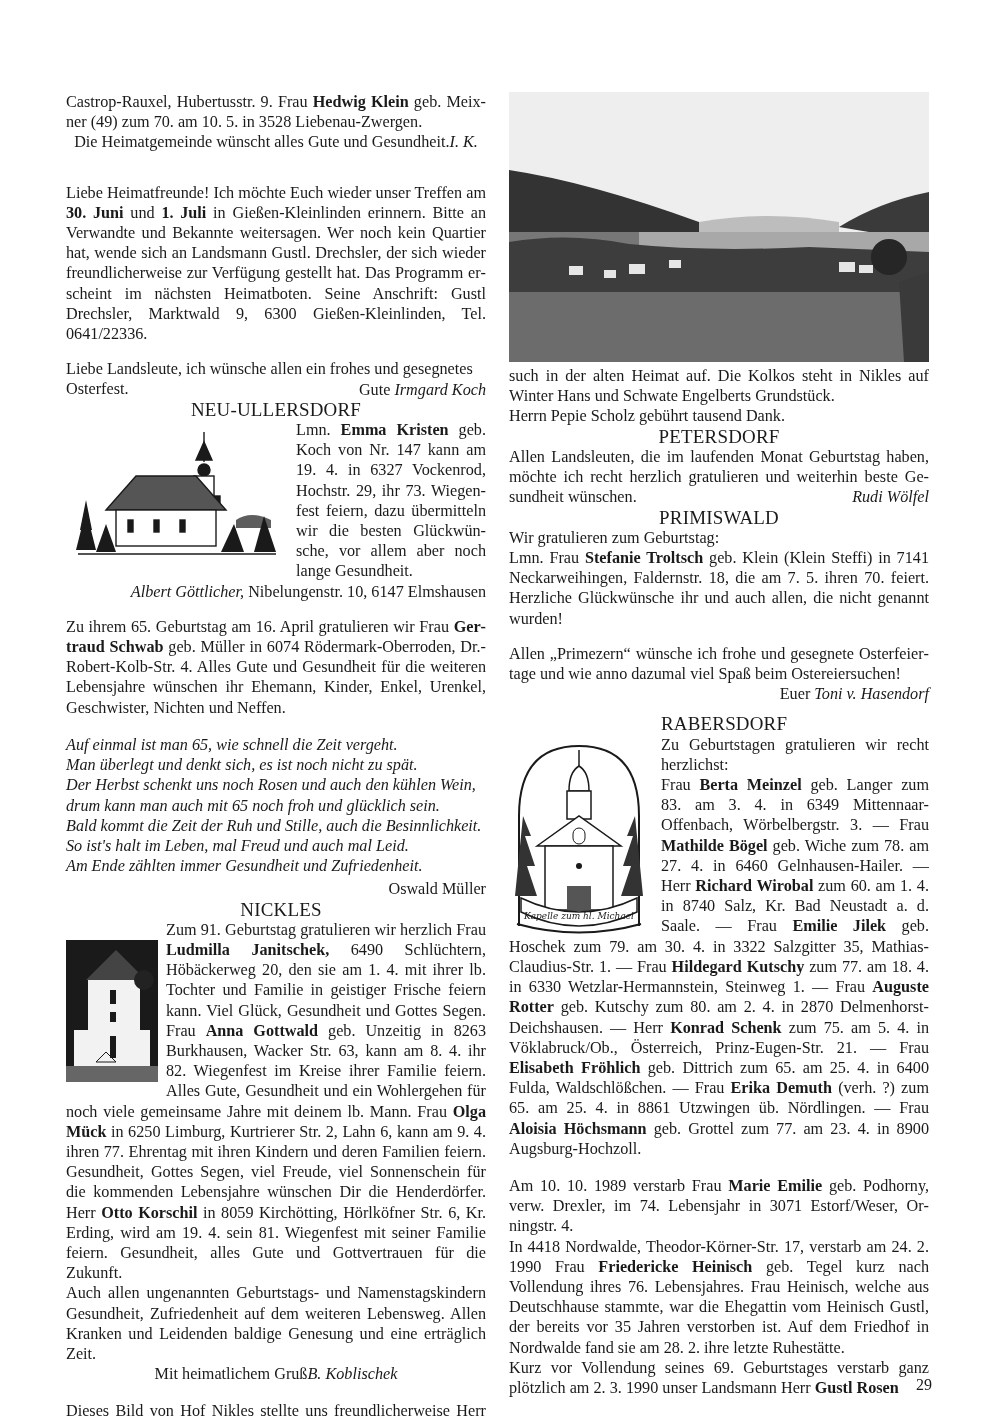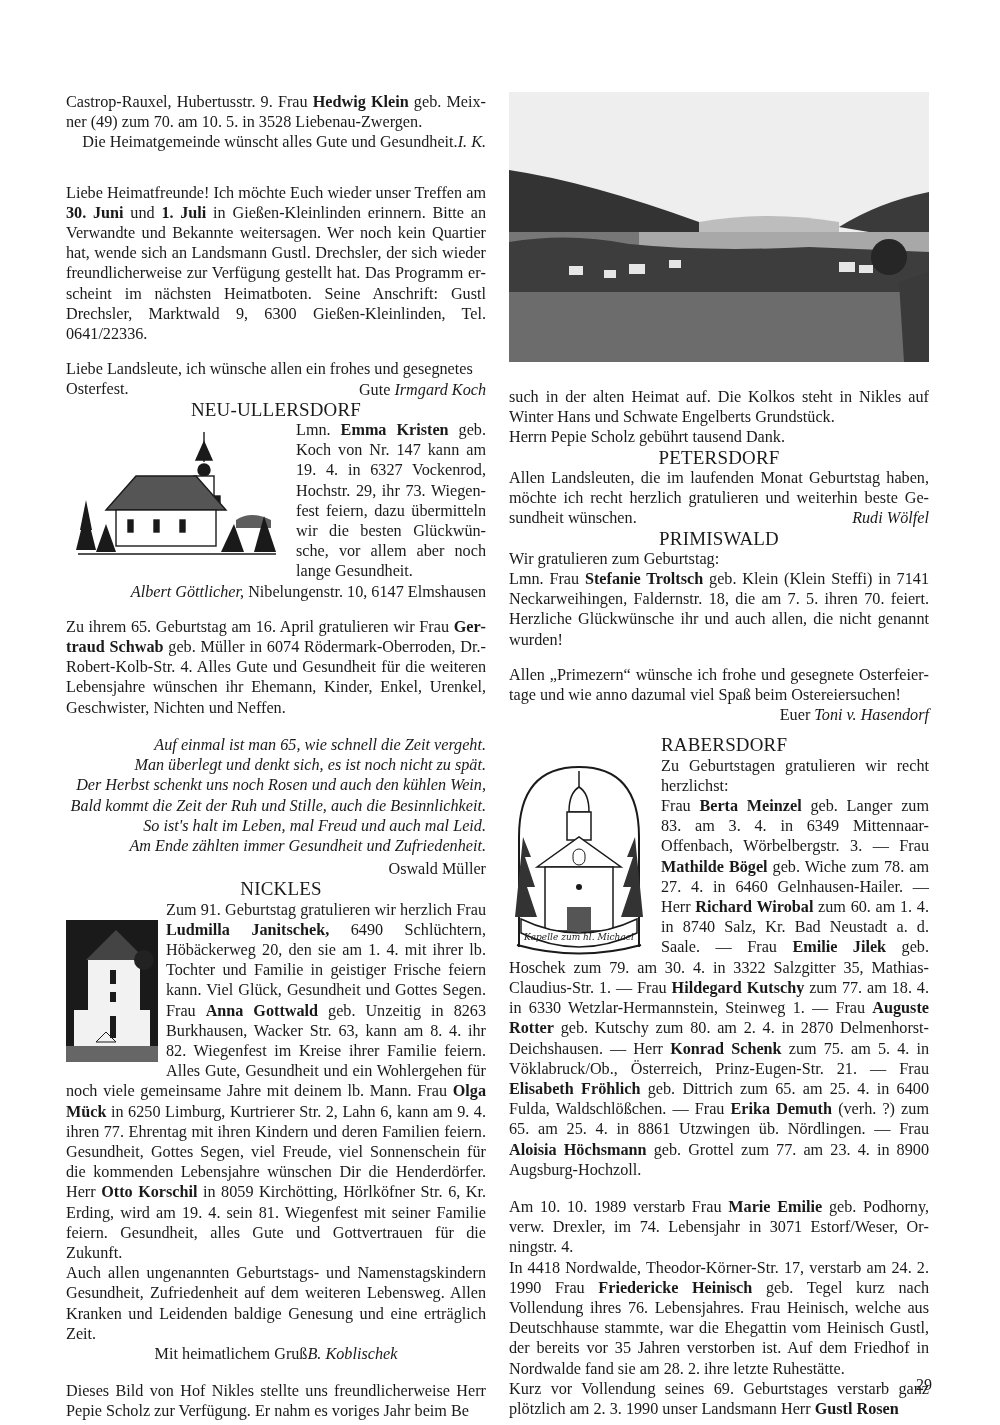--- a/index.html
+++ b/index.html
@@ -14,36 +14,36 @@
   p { margin: 0; text-align: justify; hyphens: manual; }
   .gap-s { margin-top: 15px; }
   .gap-m { margin-top: 17px; }
   .gap-l { margin-top: 30px; }
   .heading { font-weight: normal; text-align: center; margin: 0; letter-spacing: 0.2px; }
   .heading.left { text-align: left; }
   .sig { text-align: right; }
   .sig-split { display: flex; justify-content: center; }
   i { font-style: italic; }
   b { font-weight: bold; }
-  .poem p { text-align: right; font-style: italic; }
+  .poem p { text-align: left; font-style: italic; }
   .float-left { float: left; margin-right: 8px; }
   .clearfix::after { content: ""; display: block; clear: both; }
   .photo {
     position: relative; width: 420px; height: 270px; overflow: hidden;
     background: linear-gradient(#ededed, #f3f3f3 45%, #dcdcdc 50%);
   }
   .page-number { position: absolute; right: 68px; top: 1363px; font-size: 16px; margin-top: 12px; }
 </style>
 </head>
 <body>
 
 <div class="col" id="col-left">
 
   <p><span>Castrop-Rauxel, Hubertusstr. 9. Frau </span><b>Hedwig Klein</b><span> geb. Meix­ner (49) zum 70. am 10. 5. in 3528 Liebenau-Zwergen.</span></p>
-  <p style="text-align:right"><span>Die Heimatgemeinde wünscht alles Gute und Gesundheit.</span><i>I. K.</i></p>
+  <p style="text-align:center"><span>Die Heimatgemeinde wünscht alles Gute und Gesundheit.</span><i>I. K.</i></p>
 
   <p class="gap-l"><span>Liebe Heimatfreunde! Ich möchte Euch wieder unser Treffen am </span><b>30. Juni</b><span> und </span><b>1. Juli</b><span> in Gießen-Kleinlinden erinnern. Bitte an Verwandte und Bekannte weitersagen. Wer noch kein Quartier hat, wende sich an Landsmann Gustl. Drechsler, der sich wieder freundlicherweise zur Verfügung gestellt hat. Das Programm er­scheint im nächsten Heimatboten. Seine Anschrift: Gustl Drechsler, Marktwald 9, 6300 Gießen-Kleinlinden, Tel. 0641/22336.</span></p>
   <p class="gap-s" style="text-align:left">Liebe Landsleute, ich wünsche allen ein frohes und gesegnetes Osterfest.</p>
   <p class="sig" style="margin-top:-20px"><span>Gute </span><i>Irmgard Koch</i></p>
 
   <h3 class="heading gap-m">NEU-ULLERSDORF</h3>
   <div class="clearfix">
     <div class="float-left" style="width:222px;height:150px;">
       <svg width="222" height="150" viewBox="0 0 222 150">
         <g fill="none" stroke="#1a1a1a" stroke-width="1.4">
@@ -72,20 +72,21 @@
     <p><span>Lmn. </span><b>Emma Kristen</b><span> geb. Koch von Nr. 147 kann am 19. 4. in 6327 Vockenrod, Hochstr. 29, ihr 73. Wiegen­fest feiern, dazu übermitteln wir die besten Glückwün­sche, vor allem aber noch lange Gesundheit.</span></p>
   </div>
   <p class="sig"><i>Albert Göttlicher,</i><span> Nibelungenstr. 10, 6147 Elmshausen</span></p>
 
   <p class="gap-s"><span>Zu ihrem 65. Geburtstag am 16. April gratulieren wir Frau </span><b>Ger­traud Schwab</b><span> geb. Müller in 6074 Rödermark-Oberroden, Dr.-Robert-Kolb-Str. 4. Alles Gute und Gesundheit für die weiteren Lebensjahre wünschen ihr Ehemann, Kinder, Enkel, Urenkel, Geschwister, Nichten und Neffen.</span></p>
 
   <div class="poem gap-m">
     <p>Auf einmal ist man 65, wie schnell die Zeit vergeht.</p>
     <p>Man überlegt und denkt sich, es ist noch nicht zu spät.</p>
     <p>Der Herbst schenkt uns noch Rosen und auch den kühlen Wein,</p>
+    <p>drum kann man auch mit 65 noch froh und glücklich sein.</p>
     <p>Bald kommt die Zeit der Ruh und Stille, auch die Besinnlichkeit.</p>
     <p>So ist's halt im Leben, mal Freud und auch mal Leid.</p>
     <p>Am Ende zählten immer Gesundheit und Zufriedenheit.</p>
   </div>
   <p class="sig" style="margin-top:3px">Oswald Müller</p>
 
   <h3 class="heading gap-m" style="padding-left:10px">NICKLES</h3>
   <div>
     <div class="float-left" style="width:92px;height:142px;margin-top:20px;">
       <svg width="92" height="142" viewBox="0 0 92 142">
@@ -127,21 +128,21 @@
         <rect x="160" y="168" width="12" height="8"></rect>
           <rect x="330" y="170" width="16" height="10"></rect>
         <rect x="350" y="173" width="14" height="8"></rect>
           <rect x="95" y="178" width="12" height="8"></rect>
       </g>
       <circle cx="380" cy="165" r="18" fill="#262626"></circle>
       <path d="M0 200 L420 200 L420 270 L0 270 Z" fill="#6c6c6c"></path>
       <path d="M390 190 L420 180 L420 270 L395 270 Z" fill="#3a3a3a"></path>
     </svg>
   </div>
-  <p style="margin-top:25px">such in der alten Heimat auf. Die Kolkos steht in Nikles auf Winter Hans und Schwate Engelberts Grundstück.</p>
+  <p style="margin-top:4px">such in der alten Heimat auf. Die Kolkos steht in Nikles auf Winter Hans und Schwate Engelberts Grundstück.</p>
   <p>Herrn Pepie Scholz gebührt tausend Dank.</p>
 
   <h3 class="heading gap-m">PETERSDORF</h3>
   <p>Allen Landsleuten, die im laufenden Monat Geburtstag haben, möchte ich recht herzlich gratulieren und weiterhin beste Ge­sundheit wünschen.</p>
   <p class="sig" style="margin-top:-20px"><i>Rudi Wölfel</i></p>
 
   <h3 class="heading gap-m">PRIMISWALD</h3>
   <p>Wir gratulieren zum Geburtstag:</p>
   <p><span>Lmn. Frau </span><b>Stefanie Troltsch</b><span> geb. Klein (Klein Steffi) in 7141 Neckarweihingen, Faldernstr. 18, die am 7. 5. ihren 70. feiert. Herzliche Glückwünsche ihr und auch allen, die nicht genannt wurden!</span></p>
   <p class="gap-s">Allen „Primezern“ wünsche ich frohe und gesegnete Osterfeier­tage und wie anno dazumal viel Spaß beim Ostereiersuchen!</p>

